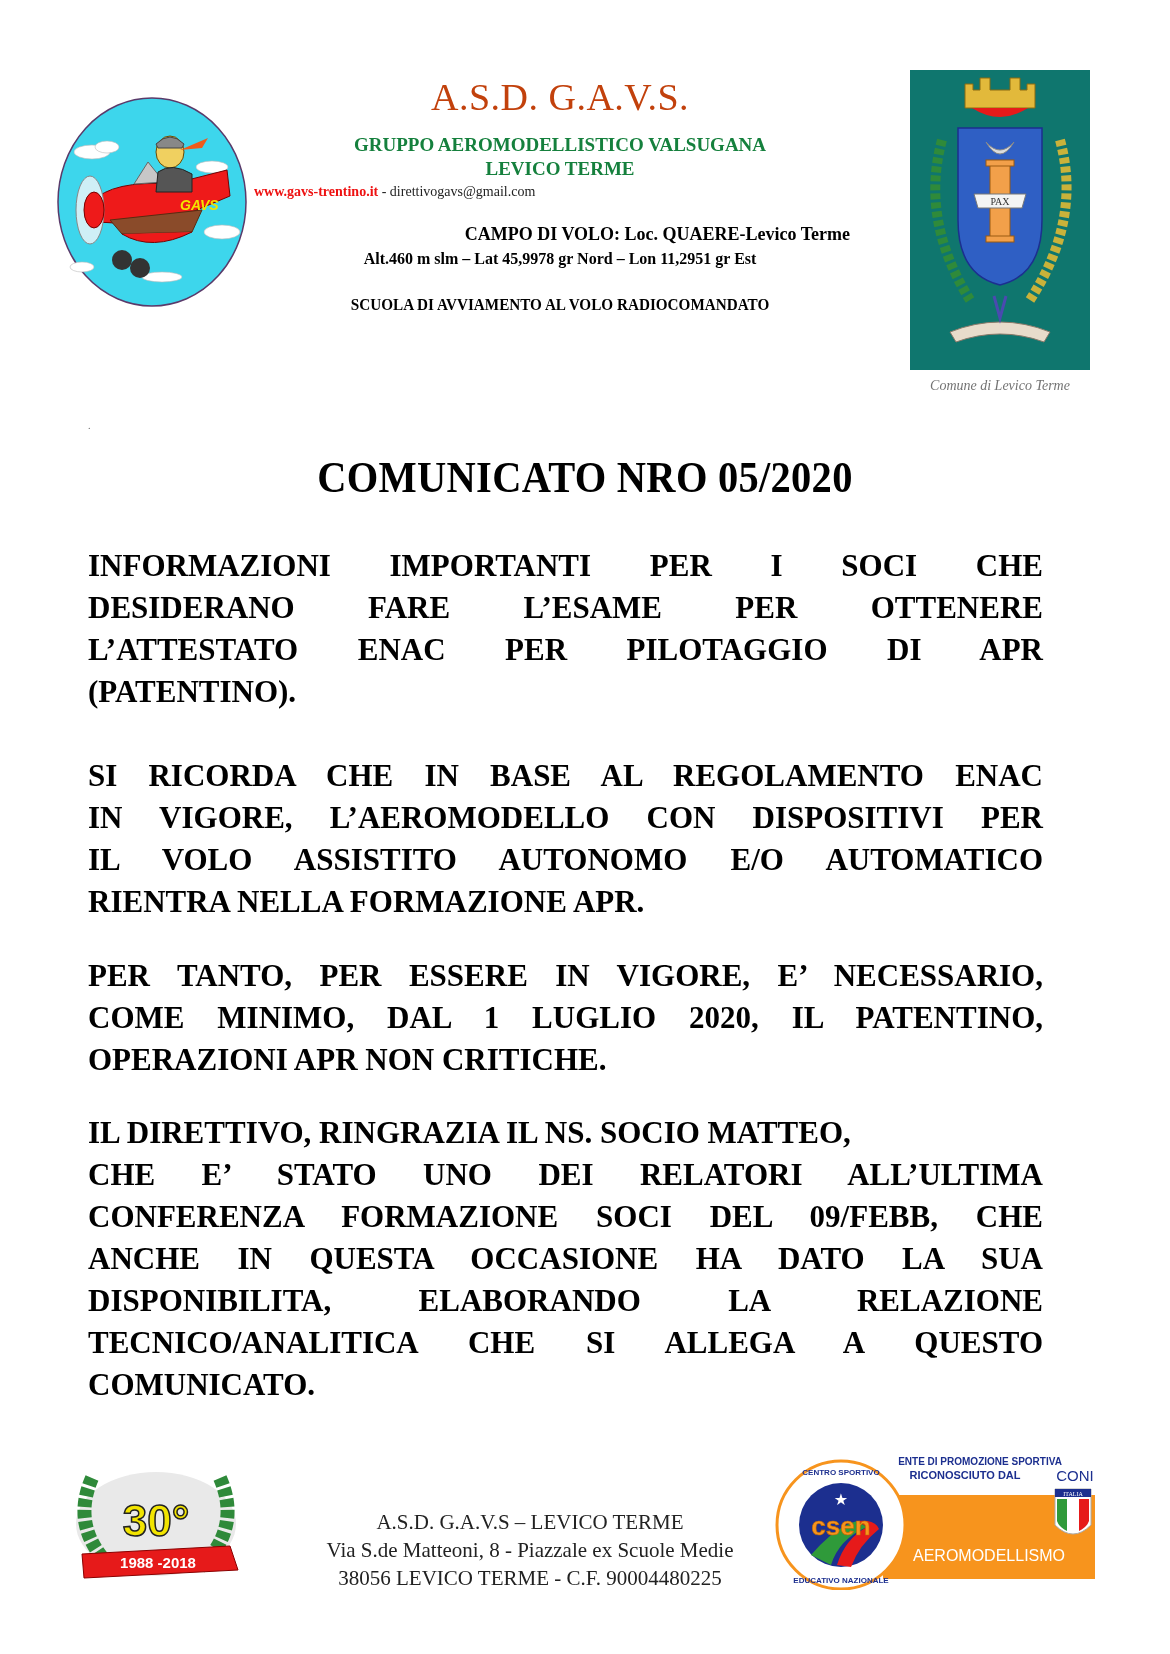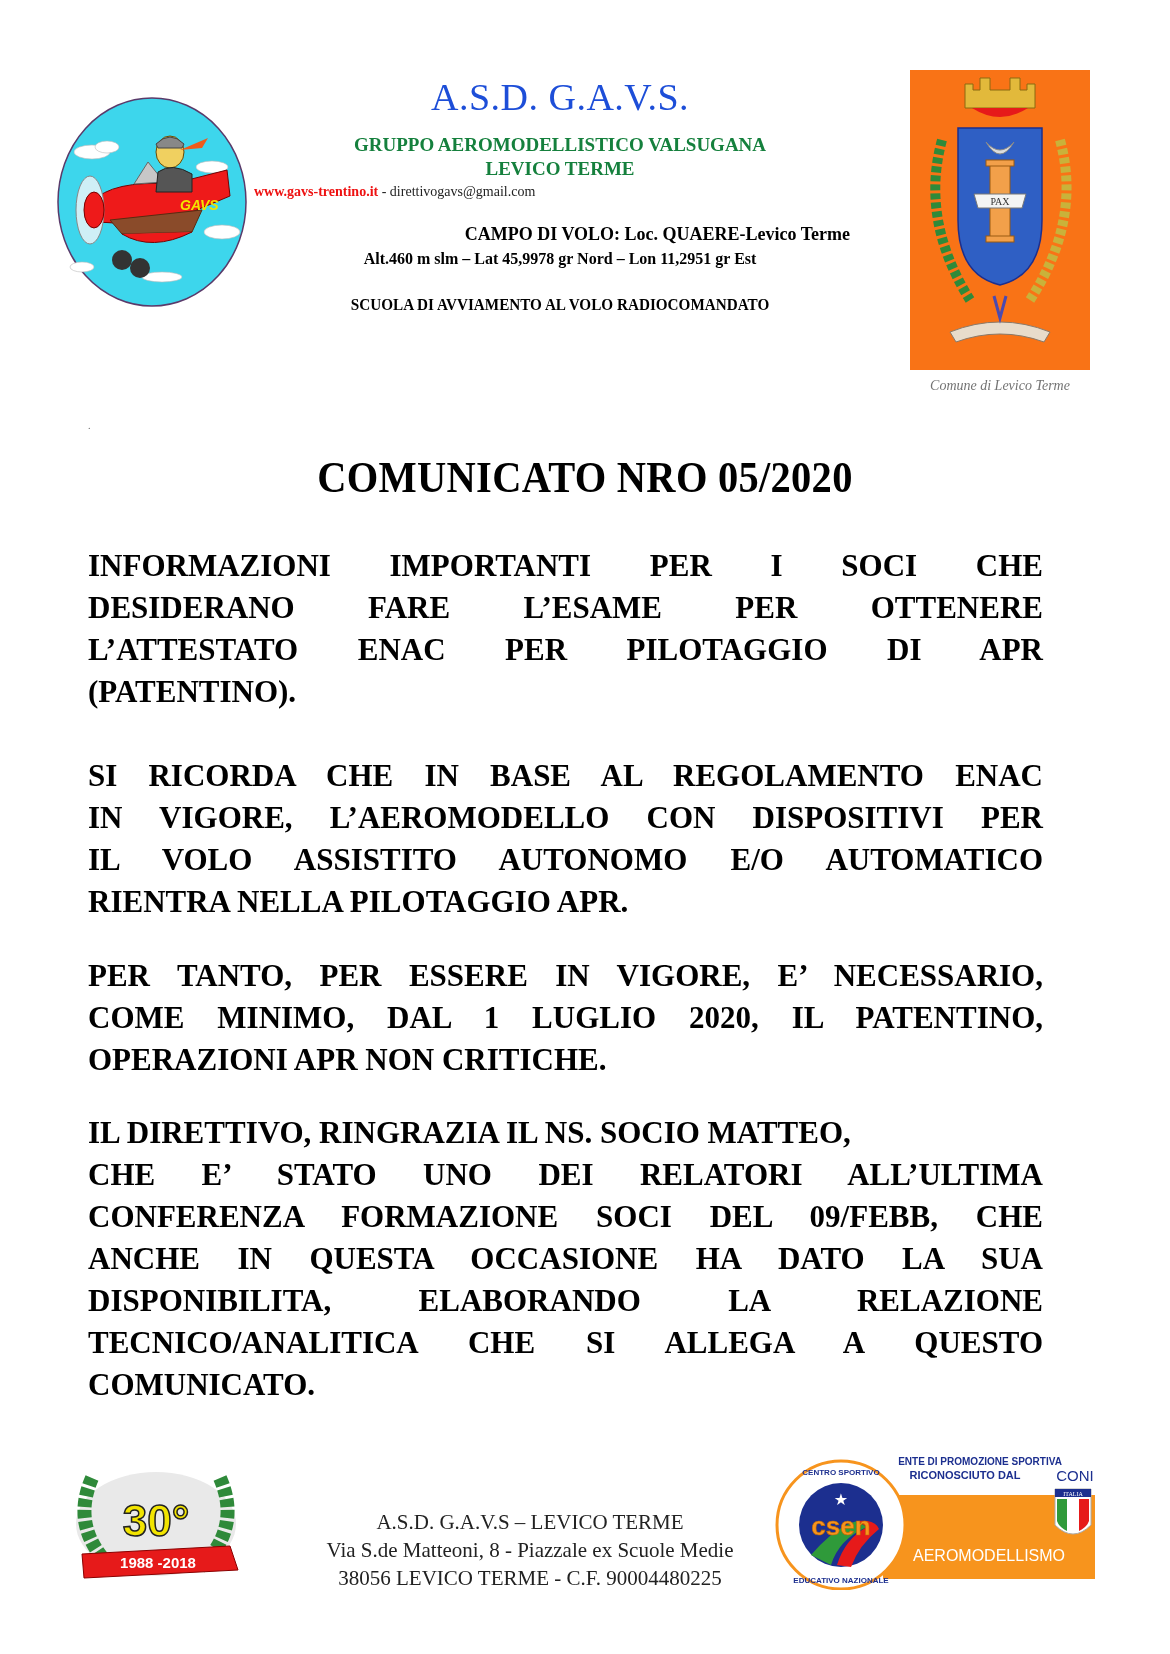--- a/index.html
+++ b/index.html
@@ -1,20 +1,20 @@
 <!DOCTYPE html>
 <html><head>
 <meta charset="utf-8">
 <style>
   html, body { margin:0; padding:0; background:#ffffff; }
   body { width:1170px; height:1654px; position:relative; overflow:hidden;
          font-family:"Liberation Serif", "DejaVu Serif", serif; color:#000; }
   .abs { position:absolute; }
   
-  #org-name { left:270px; width:580px; top:78px; text-align:center; color:#1d4ed8;
+  #org-name { left:270px; width:580px; top:78px; text-align:center; color:#c2410c;
               font-size:38px; letter-spacing:0.5px; line-height:1; }
   .hdr-red { color:#15803d; font-weight:bold; font-size:19px; }
   #org-full { left:270px; width:580px; top:133px; text-align:center; line-height:24px; }
   #contact { left:254px; width:580px; top:184px; text-align:left; font-size:14px; }
   #contact .web { color:#ee1111; font-weight:bold; }
   #contact .sep, #contact .mail { color:#222; }
   #field { left:270px; width:580px; top:224px; text-align:right; font-weight:bold; font-size:18px; }
   #coords { left:270px; width:580px; top:250px; text-align:center; font-weight:bold; font-size:16px; }
   #school { left:250px; width:620px; top:296px; text-align:center; font-weight:bold; font-size:16px;
             transform:scaleX(0.95); }
@@ -30,21 +30,21 @@
   .para .ln { display:block; text-align:justify; text-align-last:justify; white-space:nowrap; }
   .para .ln.last { text-align-last:left; }
   #para-1 { top:545px; }
   #para-2 { top:755px; }
   #para-3 { top:955px; }
   #para-4 { top:1112px; }
   
   #footer-text { left:270px; width:520px; top:1508px; text-align:center; font-size:21px; line-height:28px; color:#222; }
   
   #gavs-logo { left:52px; top:92px; width:200px; height:215px; }
-  #crest { left:910px; top:70px; width:180px; height:300px; background:#f97316; }
+  #crest { left:910px; top:70px; width:180px; height:300px; background:#0f766e; }
   #anniv-logo { left:62px; top:1458px; width:188px; height:135px; }
   #csen-logo { left:775px; top:1455px; width:330px; height:135px; }
 </style>
 </head>
 <body>
 
 <div id="gavs-logo" class="abs">
   <svg width="200" height="215" viewBox="0 0 200 215">
     <ellipse cx="100" cy="110" rx="94" ry="104" fill="#3dd6ec" stroke="#5a3a6a" stroke-width="1.5"></ellipse>
 
@@ -122,21 +122,21 @@
   <span class="ln">INFORMAZIONI IMPORTANTI PER I SOCI CHE</span>
   <span class="ln">DESIDERANO FARE L’ESAME PER OTTENERE</span>
   <span class="ln">L’ATTESTATO ENAC PER PILOTAGGIO DI APR</span>
   <span class="ln last">(PATENTINO).</span>
 </div>
 
 <div id="para-2" class="abs para">
   <span class="ln">SI RICORDA CHE IN BASE AL REGOLAMENTO ENAC</span>
   <span class="ln">IN VIGORE, L’AEROMODELLO CON DISPOSITIVI PER</span>
   <span class="ln">IL VOLO ASSISTITO AUTONOMO E/O AUTOMATICO</span>
-  <span class="ln last">RIENTRA NELLA PILOTAGGIO APR.</span>
+  <span class="ln last">RIENTRA NELLA FORMAZIONE APR.</span>
 </div>
 
 <div id="para-3" class="abs para">
   <span class="ln">PER TANTO, PER ESSERE IN VIGORE, E’ NECESSARIO,</span>
   <span class="ln">COME MINIMO, DAL 1 LUGLIO 2020, IL PATENTINO,</span>
   <span class="ln last">OPERAZIONI APR NON CRITICHE.</span>
 </div>
 
 <div id="para-4" class="abs para">
   <span class="ln last">IL DIRETTIVO, RINGRAZIA IL NS. SOCIO MATTEO,</span>

